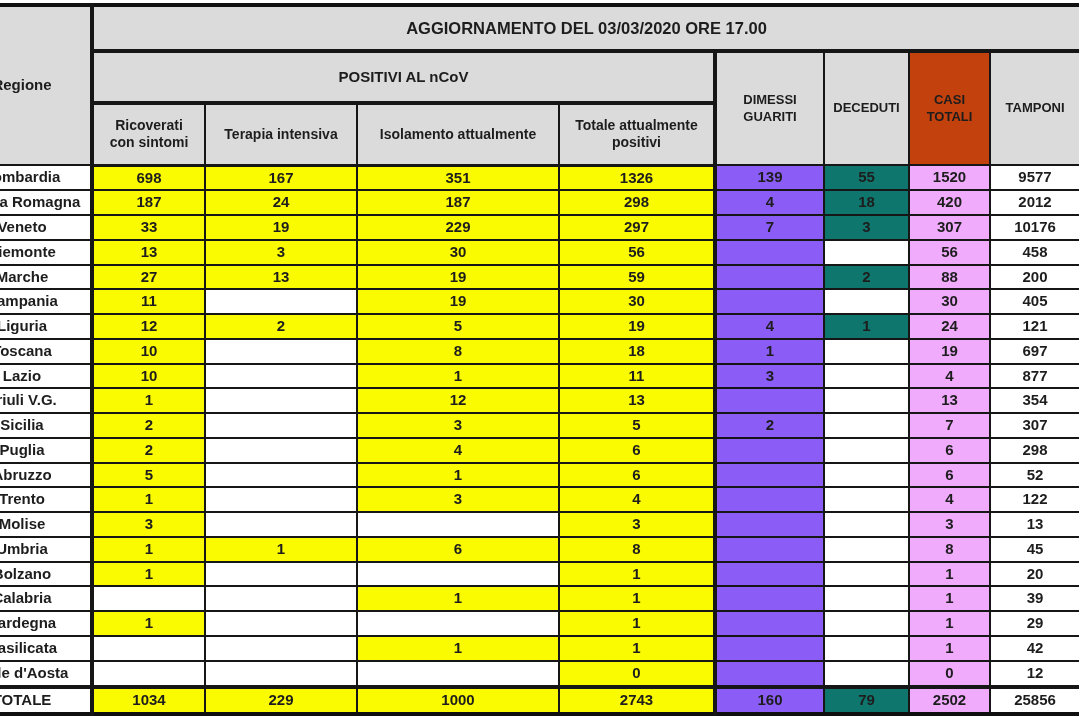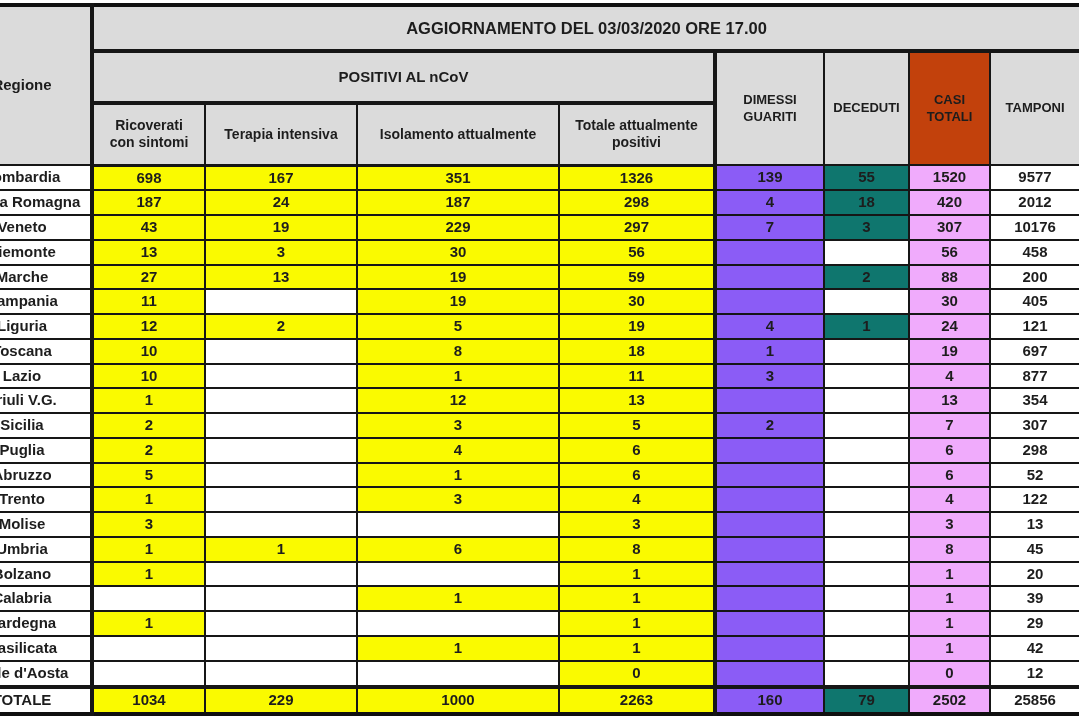--- a/index.html
+++ b/index.html
@@ -113,21 +113,21 @@
           <td class="data-cell c-yellow">24</td>
           <td class="data-cell c-yellow">187</td>
           <td class="data-cell c-yellow thick-right">298</td>
           <td class="data-cell c-green">4</td>
           <td class="data-cell c-red">18</td>
           <td class="data-cell c-orange">420</td>
           <td class="data-cell c-white">2012</td>
         </tr>
         <tr>
           <td class="region-cell">Veneto</td>
-          <td class="data-cell c-yellow">43</td>
+          <td class="data-cell c-yellow">33</td>
           <td class="data-cell c-yellow">19</td>
           <td class="data-cell c-yellow">229</td>
           <td class="data-cell c-yellow thick-right">297</td>
           <td class="data-cell c-green">7</td>
           <td class="data-cell c-red">3</td>
           <td class="data-cell c-orange">307</td>
           <td class="data-cell c-white">10176</td>
         </tr>
         <tr>
           <td class="region-cell">Piemonte</td>
@@ -325,21 +325,21 @@
           <td class="data-cell c-green"></td>
           <td class="data-cell c-white"></td>
           <td class="data-cell c-orange">0</td>
           <td class="data-cell c-white">12</td>
         </tr>
         <tr class="total-row">
           <td class="region-cell">TOTALE</td>
           <td class="data-cell c-yellow">1034</td>
           <td class="data-cell c-yellow">229</td>
           <td class="data-cell c-yellow">1000</td>
-          <td class="data-cell c-yellow thick-right">2263</td>
+          <td class="data-cell c-yellow thick-right">2743</td>
           <td class="data-cell c-green">160</td>
           <td class="data-cell c-red">79</td>
           <td class="data-cell c-orange">2502</td>
           <td class="data-cell c-white">25856</td>
         </tr>
       </tbody>
   </table>
 </div>
 
 </body></html>

